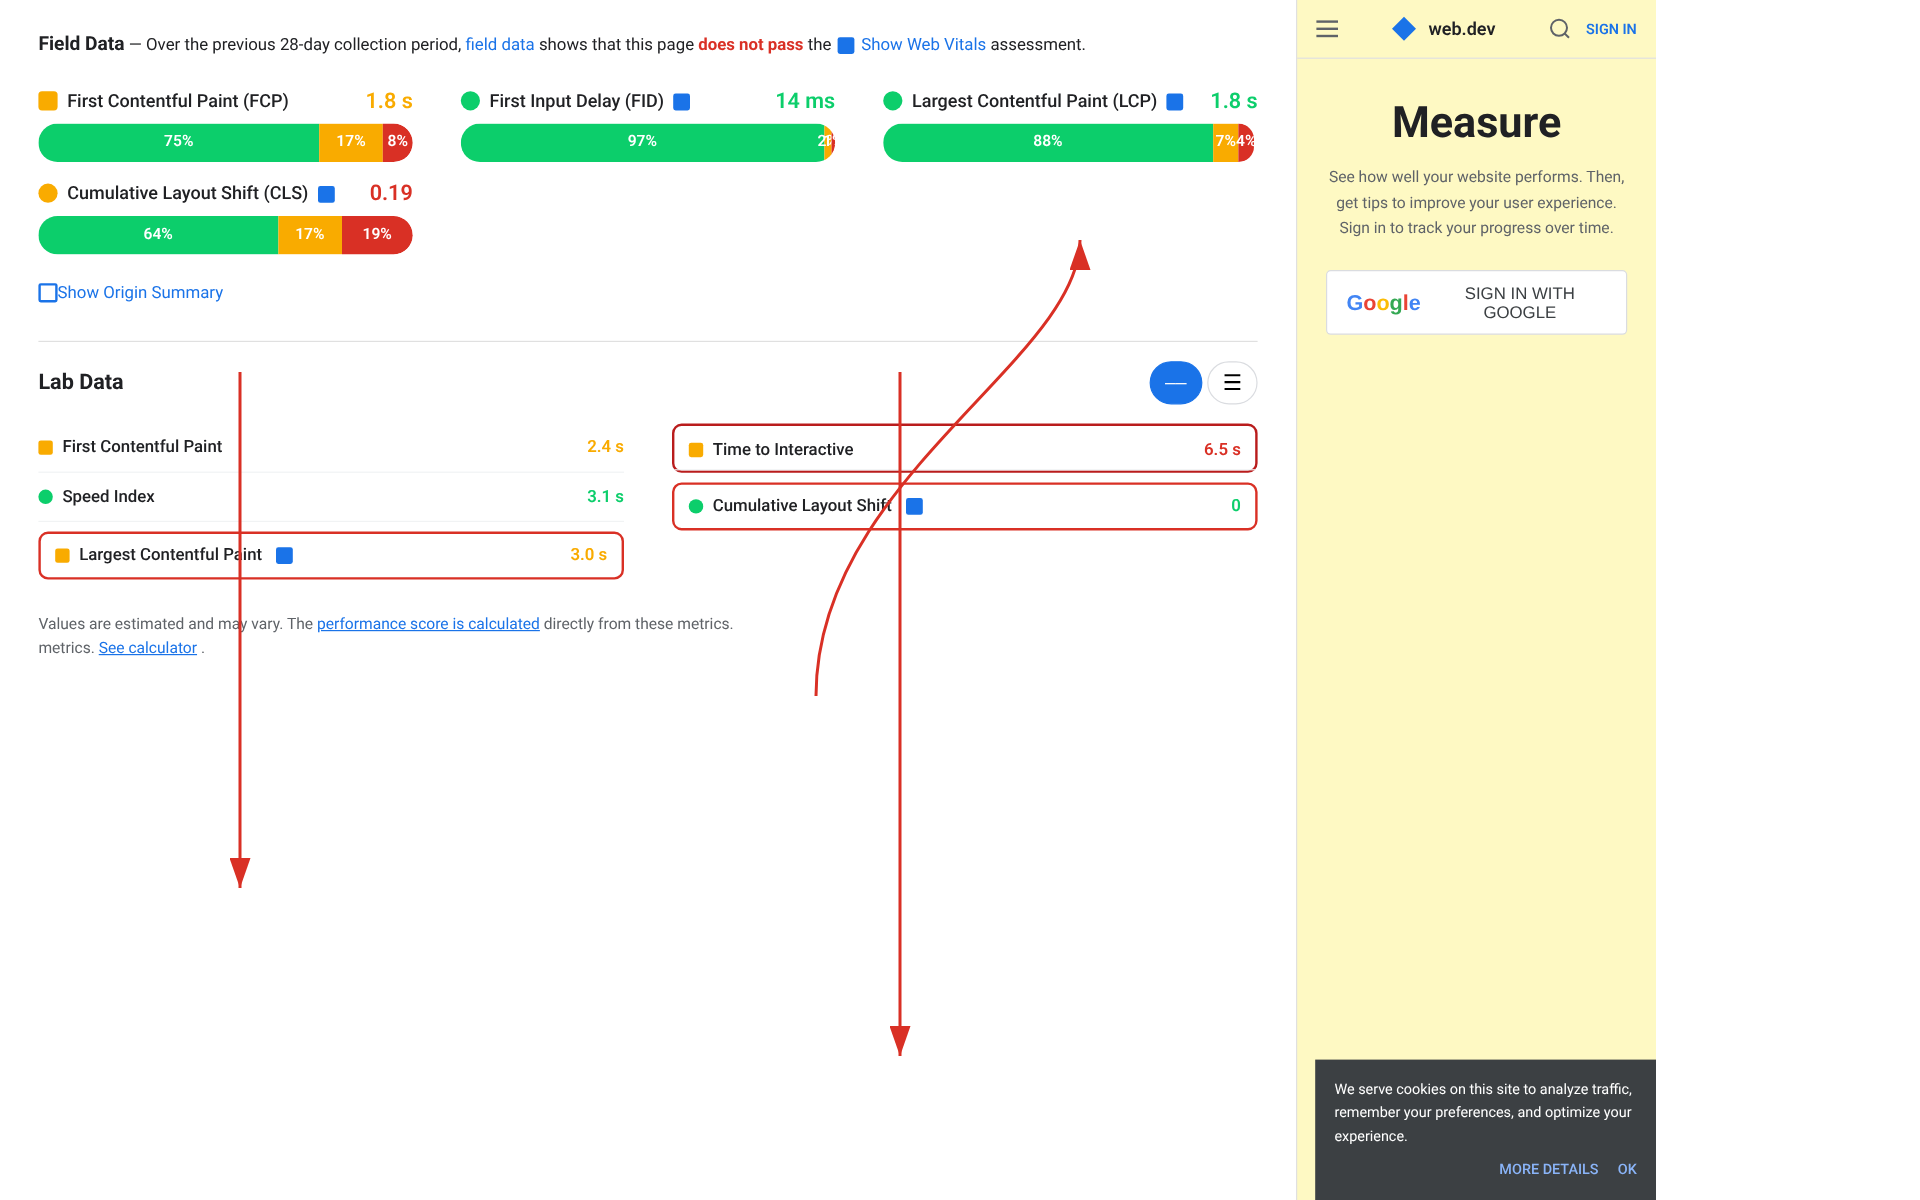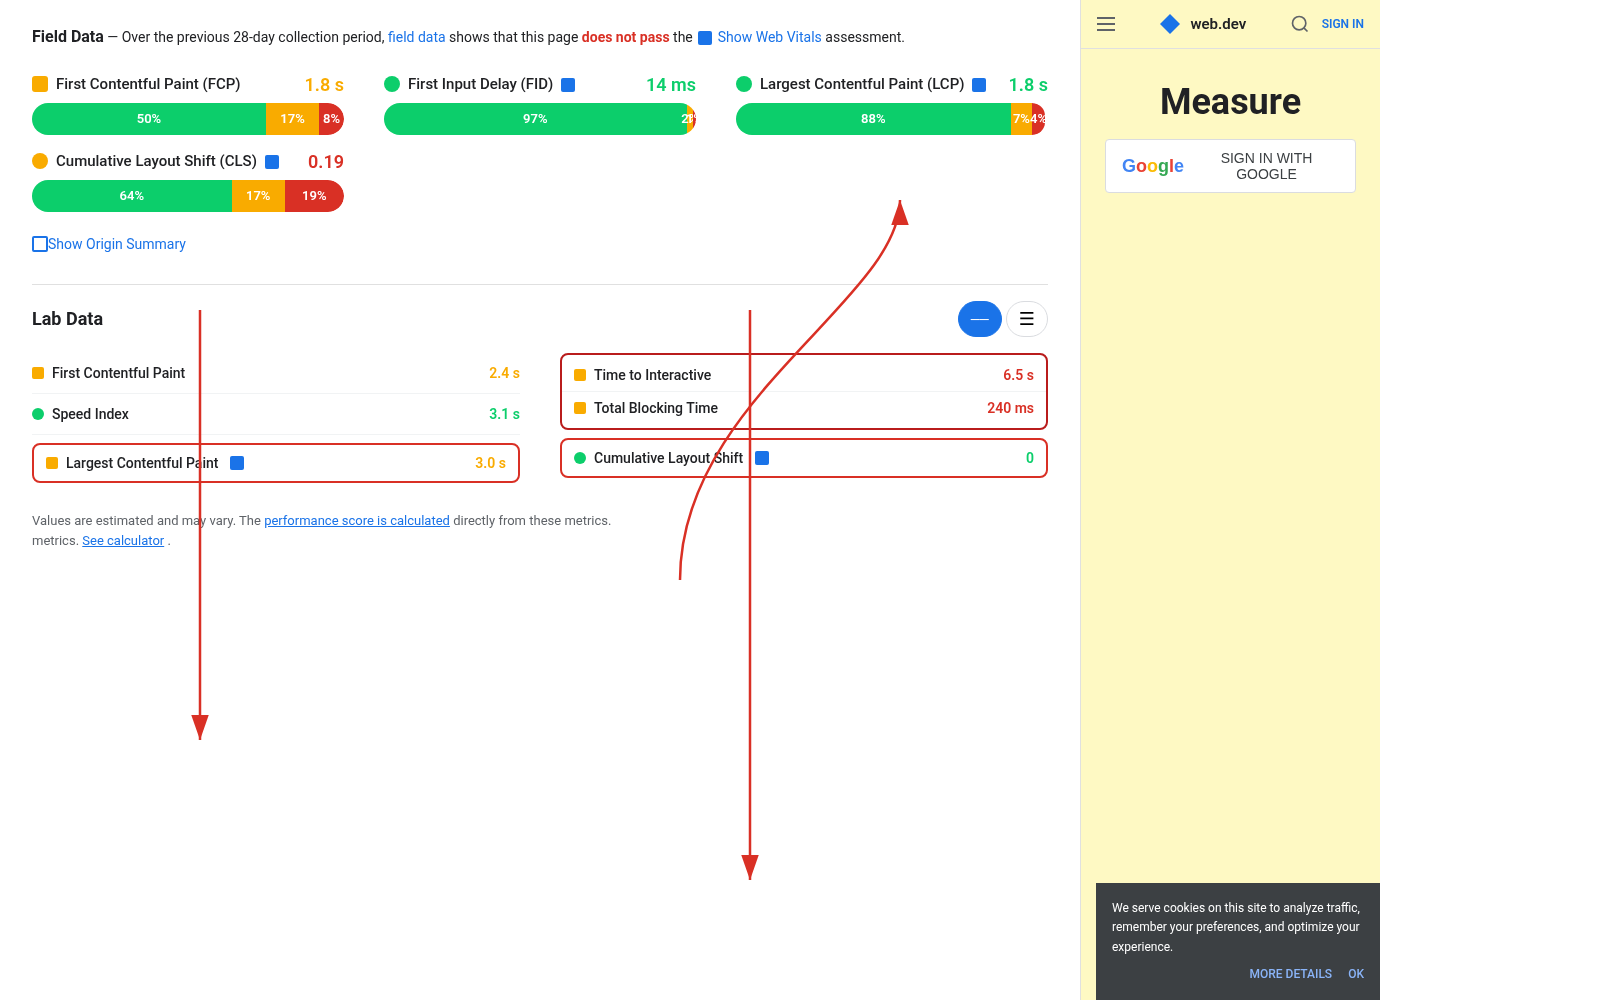--- a/index.html
+++ b/index.html
@@ -117,21 +117,21 @@
 
     <div class="metrics-grid">
 
       <div class="metric-card">
         <div class="metric-header">
           <div class="metric-dot orange"></div>
           <span class="metric-name">First Contentful Paint (FCP)</span>
           <span class="metric-value orange">1.8 s</span>
         </div>
         <div class="progress-bar-container">
-          <div class="pb-green" style="width:75%">50%</div>
+          <div class="pb-green" style="width:75%">75%</div>
           <div class="pb-orange" style="width:17%">17%</div>
           <div class="pb-red" style="width:8%">8%</div>
         </div>
       </div>
 
       <div class="metric-card">
         <div class="metric-header">
           <div class="metric-dot green"></div>
           <span class="metric-name">First Input Delay (FID) <span class="cwv-badge"></span></span>
           <span class="metric-value green">14 ms</span>
@@ -219,27 +219,20 @@
         <div>
 
           <div style="border: 2px solid #b91c1c; border-radius: 8px; margin-bottom: 8px;">
             <div class="lab-metric-row" style="padding: 12px 12px 8px; border-bottom: 1px solid #f1f3f4;">
               <div class="lab-metric-name">
                 <div class="lab-dot orange"></div>
                 Time to Interactive
               </div>
               <span class="lab-metric-value red">6.5 s</span>
             </div>
-            <div class="lab-metric-row" style="padding: 8px 12px 12px; border-bottom: none;">
-              <div class="lab-metric-name">
-                <div class="lab-dot orange"></div>
-                Total Blocking Time
-              </div>
-              <span class="lab-metric-value red">240 ms</span>
-            </div>
           </div>
 
           <div class="outlined-row">
             <div class="lab-metric-name">
               <div class="lab-dot green"></div>
               Cumulative Layout Shift
               <span class="cwv-badge"></span>
             </div>
             <span class="lab-metric-value green">0</span>
           </div>
@@ -289,20 +282,21 @@
         <svg width="20" height="20" viewBox="0 0 24 24" fill="none" stroke="#5f6368" stroke-width="2">
           <circle cx="11" cy="11" r="8"></circle>
             <line x1="21" y1="21" x2="16.65" y2="16.65"></line>
         </svg>
         <span style="font-size:12px;font-weight:600;color:#1a73e8;cursor:pointer;">SIGN IN</span>
       </div>
     </div>
 
     <div class="sidebar-body">
       <div class="measure-title">Measure</div>
+      <p class="measure-desc">See how well your website performs. Then, get tips to improve your user experience. Sign in to track your progress over time.</p>
       <button class="google-signin-btn">
         <span class="google-g">
           <span>G</span><span>o</span><span>o</span><span>g</span><span style="color:#ea4335">l</span><span style="color:#4285f4">e</span>
         </span>
         <span>SIGN IN WITH GOOGLE</span>
       </button>
     </div>
 
     <div class="cookie-banner">
       <p>We serve cookies on this site to analyze traffic, remember your preferences, and optimize your experience.</p>

